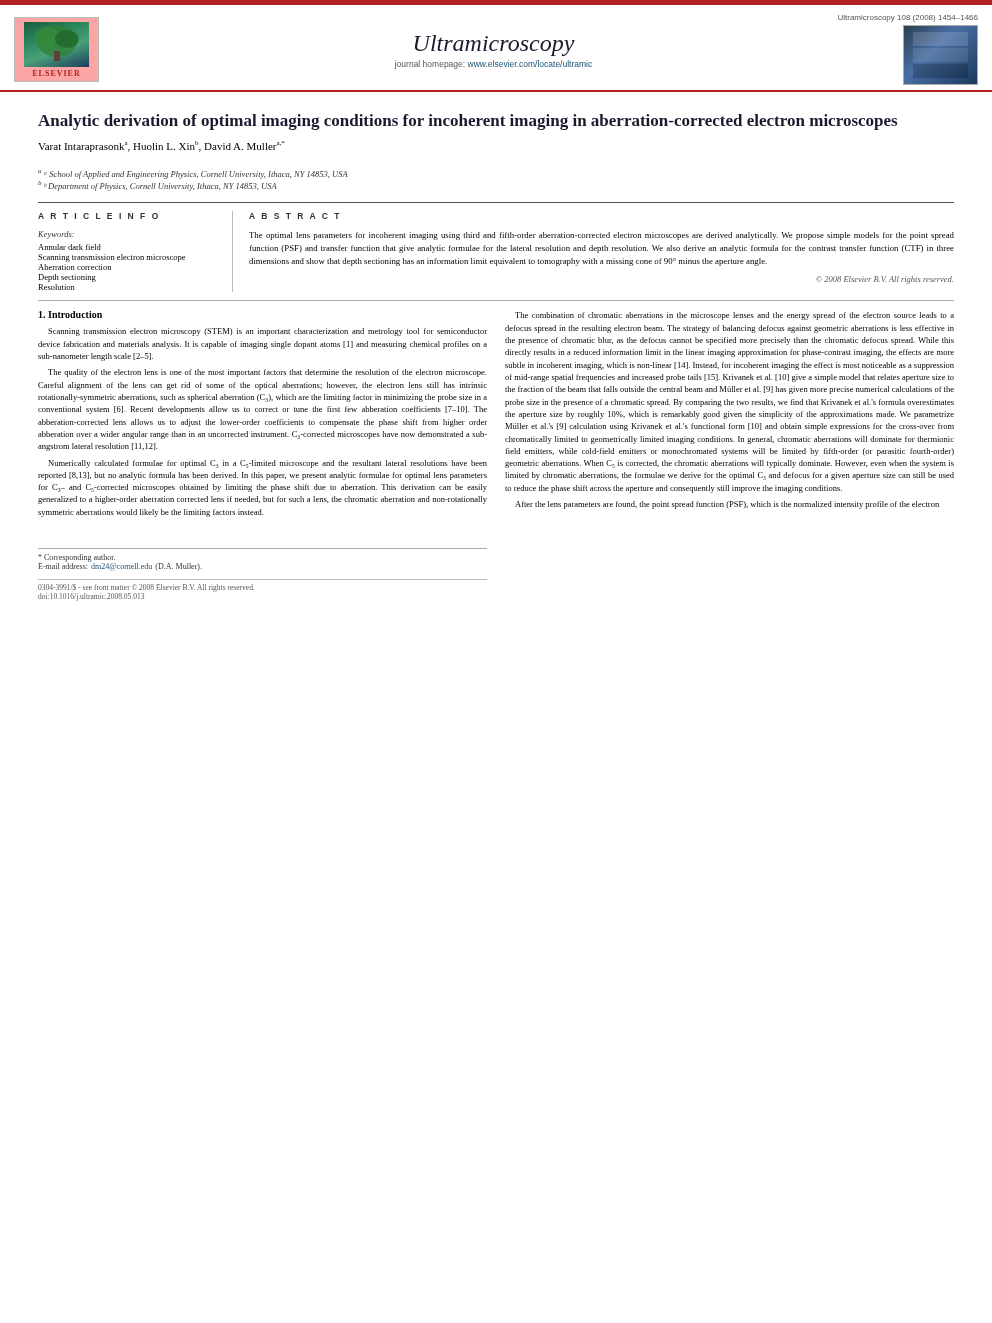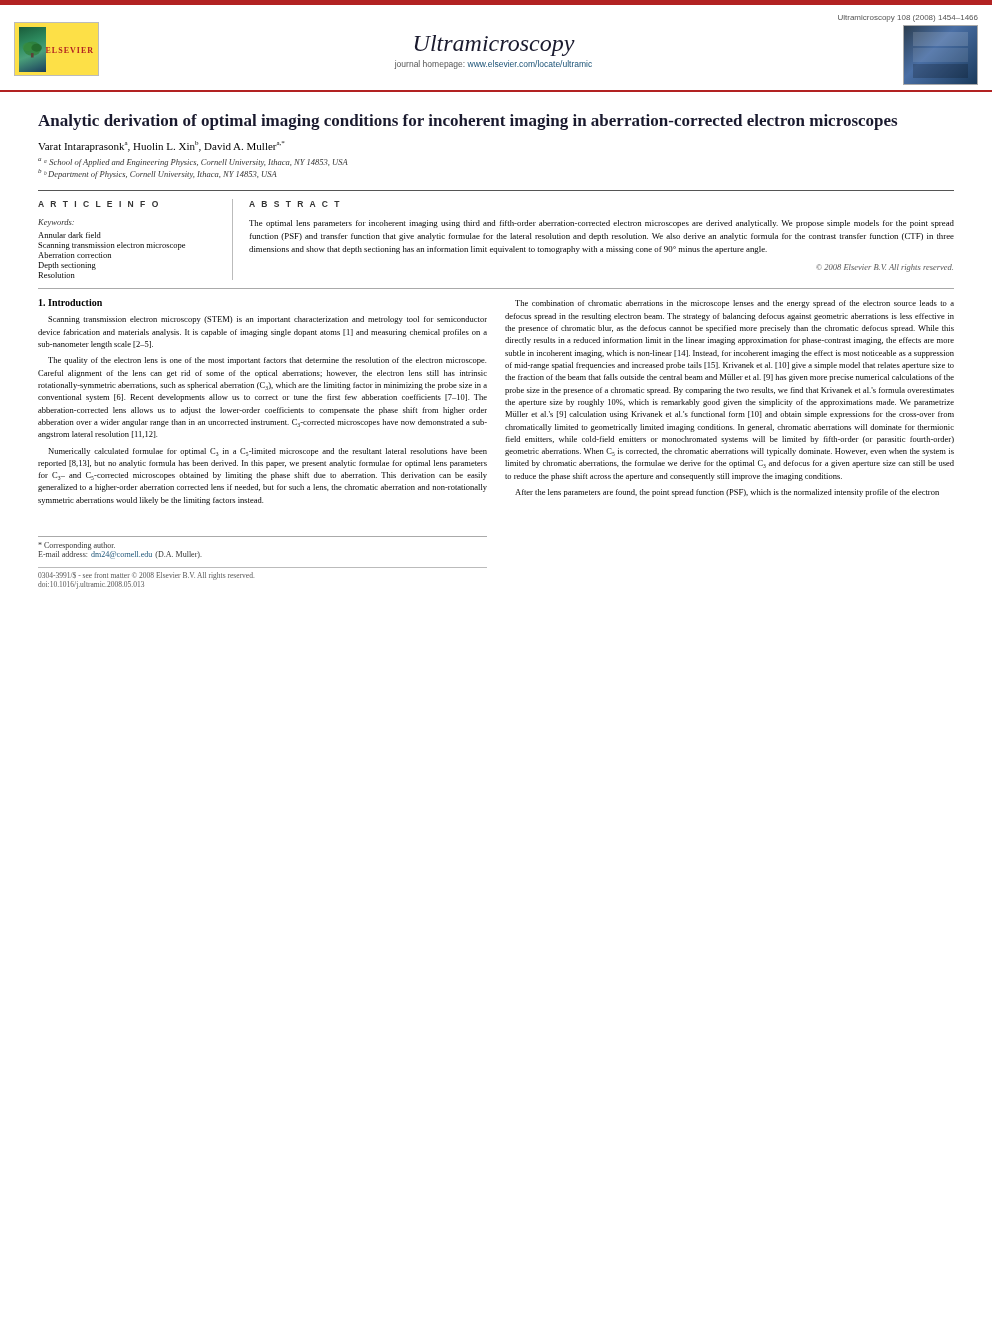--- a/index.html
+++ b/index.html
@@ -17,21 +17,21 @@
     }
   </style>
 </head>
 <body>
 
 <div style="background:#b22222;height:5px;width:100%;"></div>
 
 <div style="display:flex;align-items:center;padding:8px 14px 5px 14px;border-bottom:2px solid #b22222;gap:10px;">
 
   <div style="width:85px;flex-shrink:0;">
-    <div style="border:1px solid #bbb;background:#fde047;display:flex;flex-direction:row;align-items:center;padding:4px 4px 3px 4px;">
+    <div style="border:1px solid #bbb;background:#fca5a5;display:flex;flex-direction:column;align-items:center;padding:4px 4px 3px 4px;">
       <div style="width:65px;height:45px;background:linear-gradient(160deg,#1a5c3a 0%,#2d8a5e 35%,#4aa07a 60%,#1a3c5c 100%);display:flex;align-items:center;justify-content:center;overflow:hidden;">
         <svg width="60" height="42" viewBox="0 0 60 42">
           <ellipse cx="30" cy="18" rx="20" ry="16" fill="#2e7d32" opacity="0.7"></ellipse>
           <rect x="27" y="28" width="6" height="10" fill="#5d4037"></rect>
           <ellipse cx="20" cy="14" rx="12" ry="10" fill="#388e3c" opacity="0.6"></ellipse>
           <ellipse cx="40" cy="16" rx="12" ry="9" fill="#1b5e20" opacity="0.6"></ellipse>
         </svg>
       </div>
       <div style="font-size:8px;font-weight:bold;color:#b22222;letter-spacing:1px;margin-top:2px;">ELSEVIER</div>
     </div>
@@ -54,21 +54,21 @@
         <div style="width:55px;height:14px;background:rgba(0,0,0,0.2);"></div>
       </div>
     </div>
   </div>
 </div>
 
 <div style="padding:10px 38px 16px 38px;">
 
   <div style="font-family:'Times New Roman',serif;font-size:17px;font-weight:bold;color:#1a1a2e;line-height:1.3;margin-bottom:7px;margin-top:8px;">Analytic derivation of optimal imaging conditions for incoherent imaging in aberration-corrected electron microscopes</div>
 
-  <div style="font-family:'Times New Roman',serif;font-size:11px;color:#000;margin-bottom:3px;">
+  <div style="font-family:'Times New Roman',serif;font-size:11px;color:#000;margin-bottom:15px;">
     Varat Intaraprasonk<sup>a</sup>, Huolin L. Xin<sup>b</sup>, David A. Muller<sup>a,*</sup>
   </div>
 
   <div style="font-family:'Times New Roman',serif;font-size:8.5px;color:#333;margin-bottom:12px;font-style:italic;">
     <div><sup style="font-size:7px;">a</sup> <span>ᵃ School of Applied and Engineering Physics, Cornell University, Ithaca, NY 14853, USA</span></div>
     <div><sup style="font-size:7px;">b</sup> <span>ᵇ Department of Physics, Cornell University, Ithaca, NY 14853, USA</span></div>
   </div>
 
   <hr style="border:none;border-top:1.5px solid #555;margin:4px 0 8px 0;">
 

